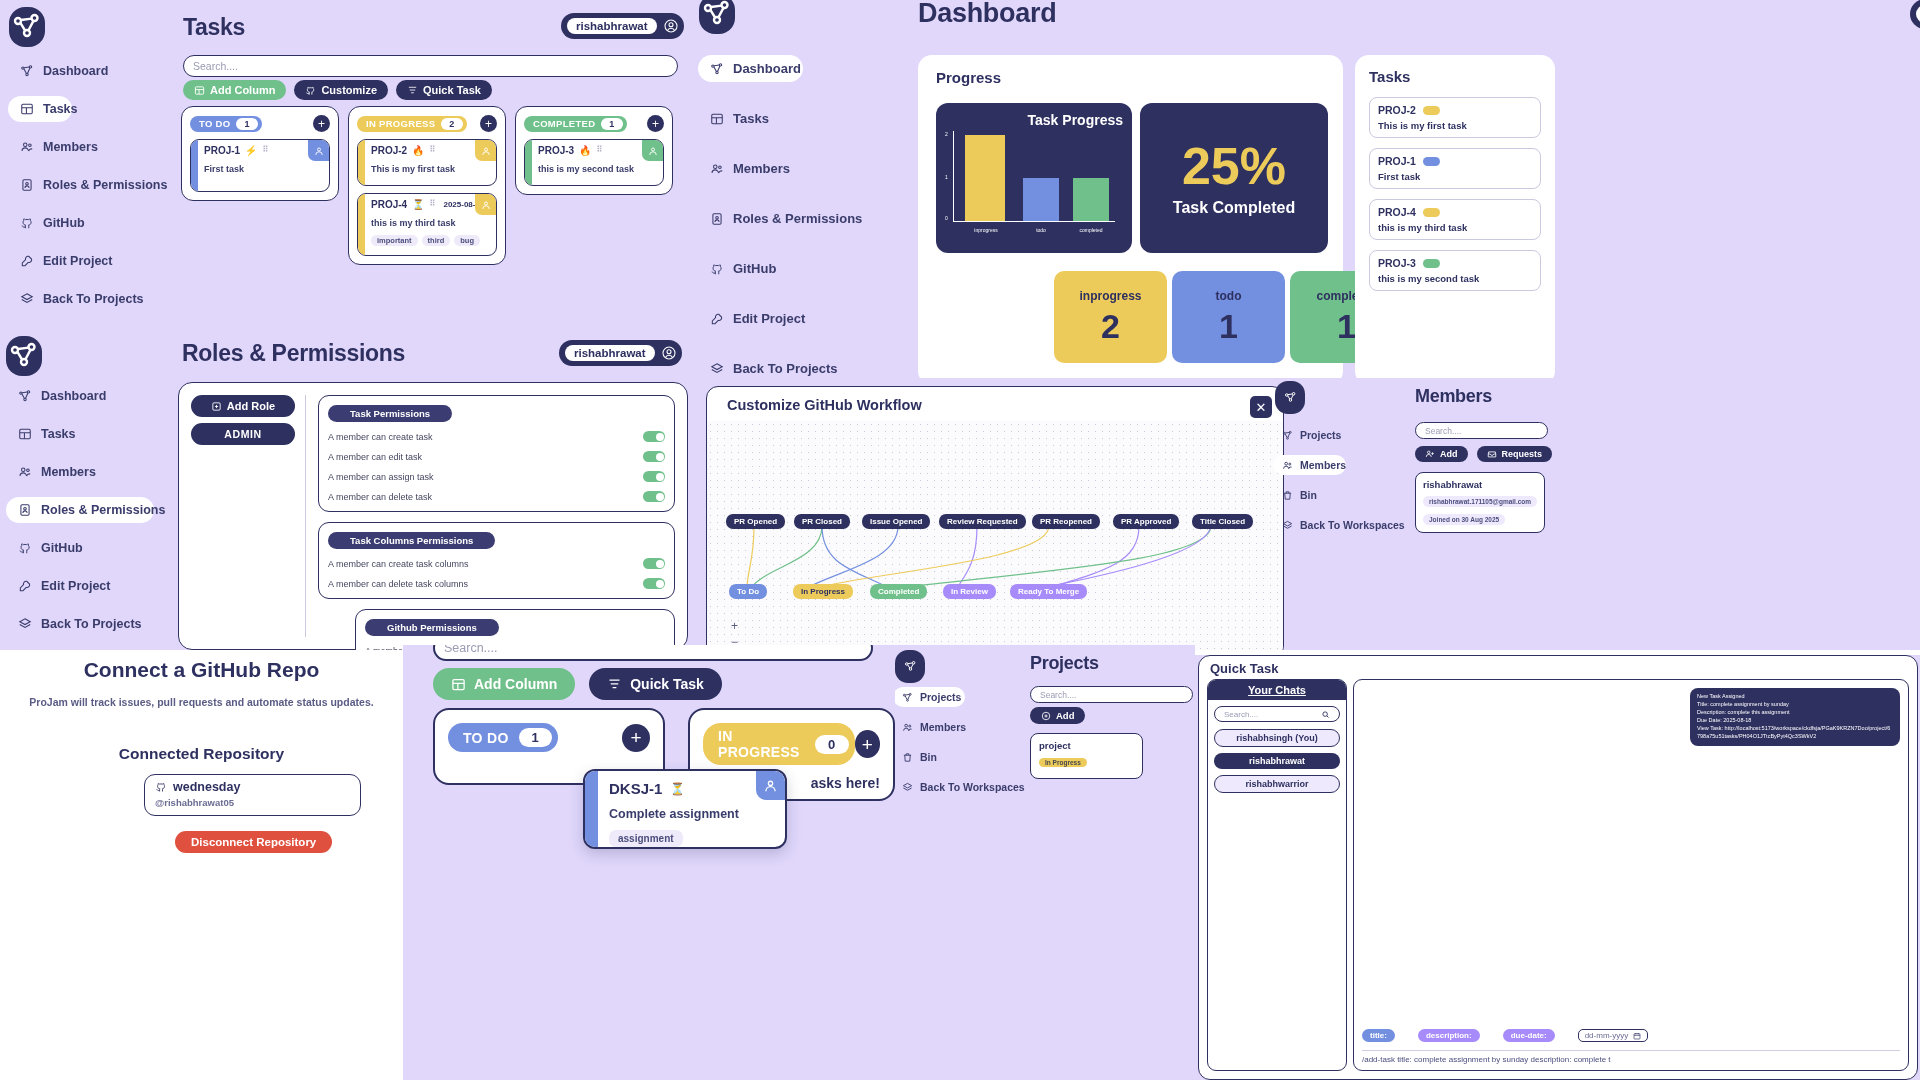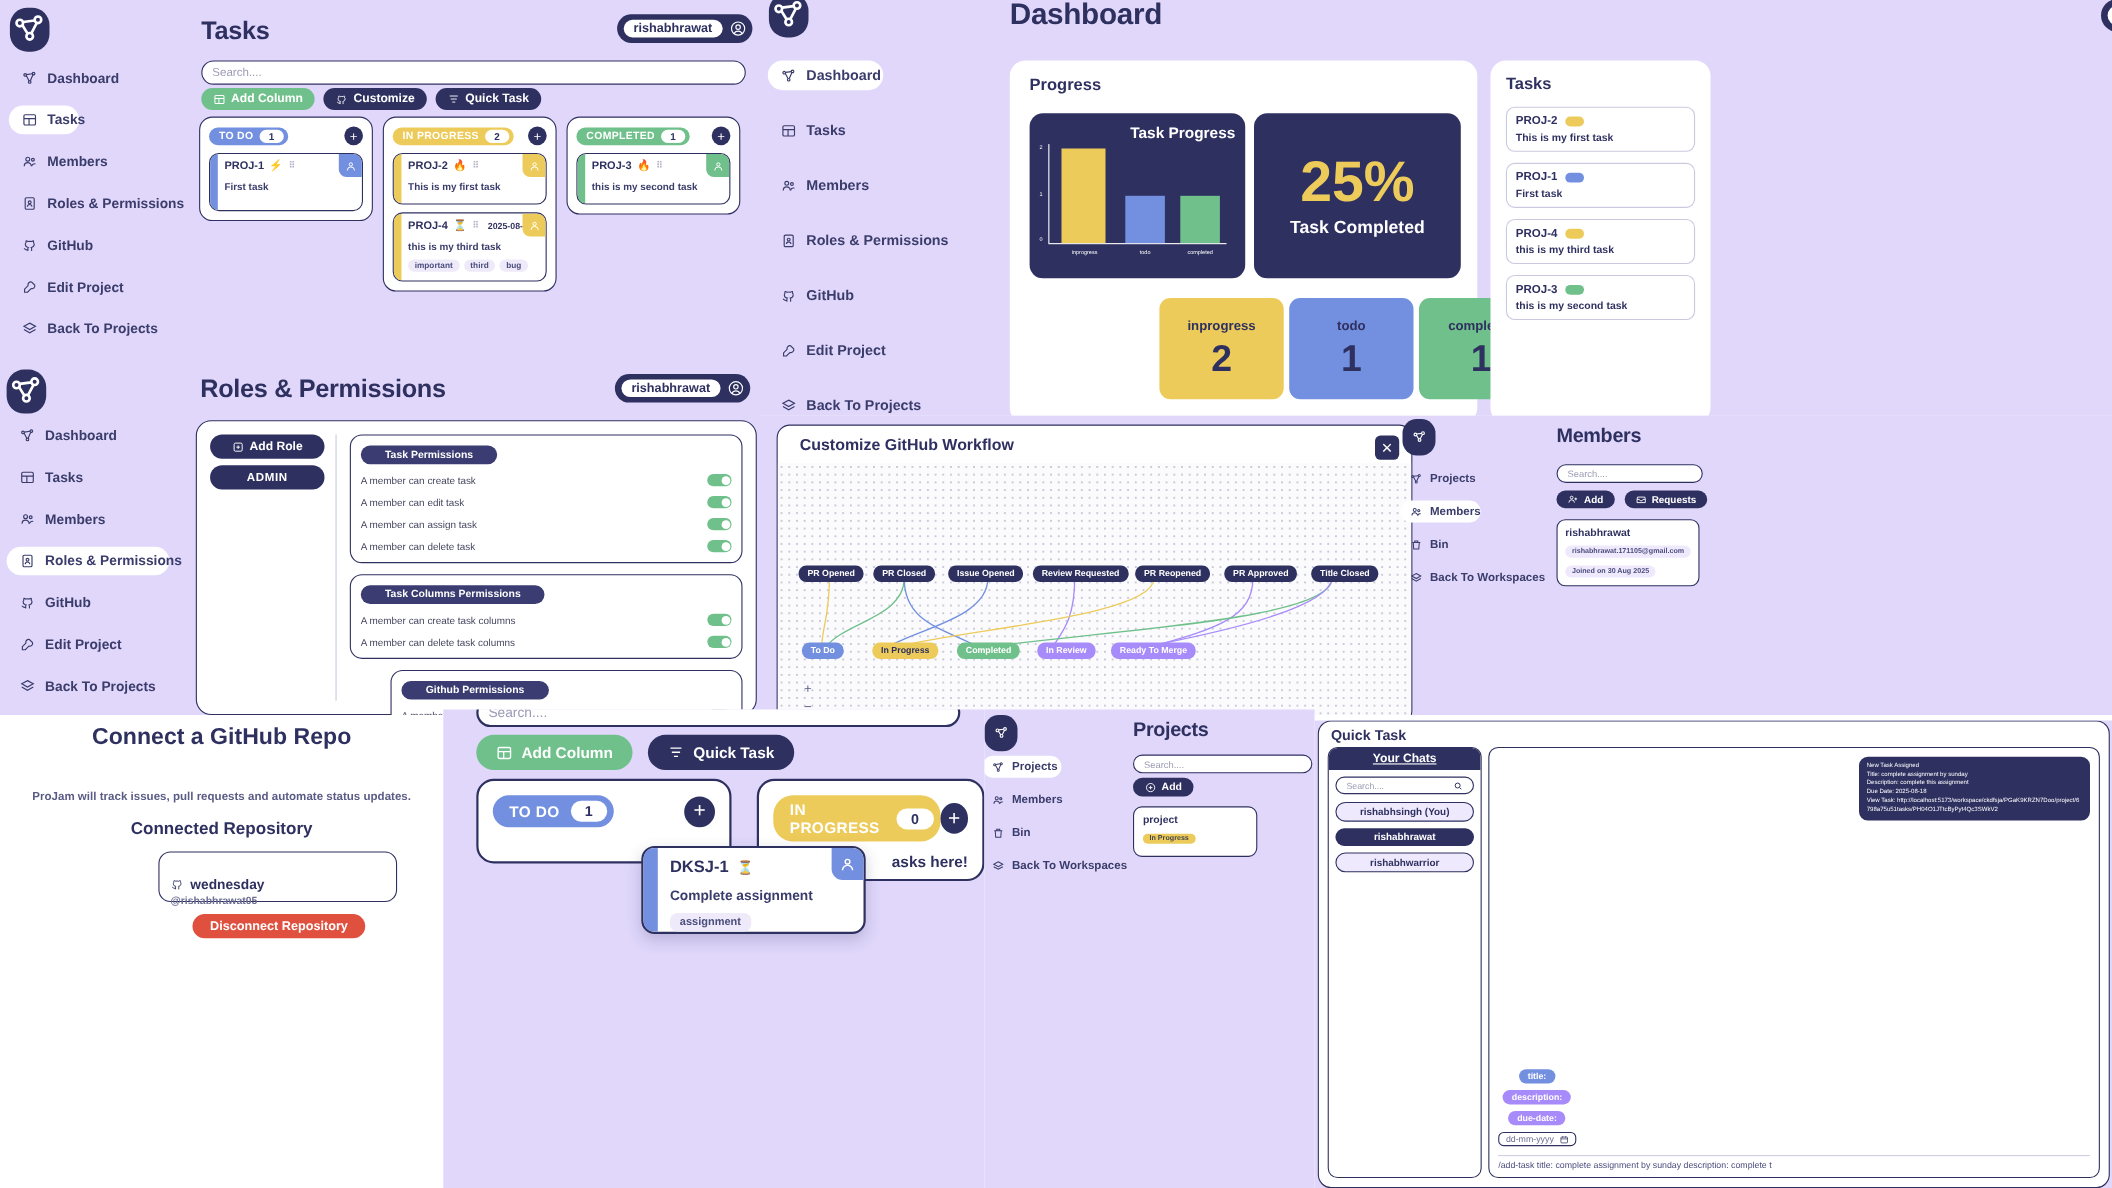--- a/index.html
+++ b/index.html
@@ -770,24 +770,24 @@
     <div style="margin-top:10px;width:130px;background:#fff;border:1.2px solid #2e3060;border-radius:8px;padding:6px 7px;">
       <div style="font-size:9.5px;font-weight:800;">rishabhrawat</div>
       <div style="margin-top:4px;display:inline-block;background:#efe9fd;border-radius:8px;padding:2px 6px;font-size:6.5px;font-weight:700;color:#4b4d7d;">rishabhrawat.171105@gmail.com</div>
       <div style="margin-top:4px;display:inline-block;background:#efe9fd;border-radius:8px;padding:2px 6px;font-size:6.5px;font-weight:700;color:#4b4d7d;">Joined on 30 Aug 2025</div>
     </div>
   </div>
 </div>
 
 <div class="panel" style="left:0;top:650px;width:403px;height:430px;background:#fff;">
   <div style="position:absolute;left:0;right:0;top:8px;text-align:center;font-size:21px;font-weight:800;">Connect a GitHub Repo</div>
-  <div style="position:absolute;left:0;right:0;top:46px;text-align:center;font-size:10.5px;color:#5a5c85;font-weight:600;margin-top:22px;">ProJam will track issues, pull requests and automate status updates.</div>
+  <div style="position:absolute;left:0;right:0;top:46px;text-align:center;font-size:10.5px;color:#5a5c85;font-weight:600;">ProJam will track issues, pull requests and automate status updates.</div>
   <div style="position:absolute;left:0;right:0;top:95px;text-align:center;font-size:15.5px;font-weight:800;">Connected Repository</div>
 
-  <div style="position:absolute;left:144px;top:124px;width:217px;height:42px;background:#fff;border:1.6px solid #2e3060;border-radius:11px;padding:22px 10px;">
+  <div style="position:absolute;left:144px;top:124px;width:217px;height:42px;background:#fff;border:1.6px solid #2e3060;border-radius:11px;padding:5px 10px;">
     <div style="display:flex;align-items:center;gap:6px;">
       <span style="display:flex">
           <svg width="12" height="12" viewBox="0 0 24 24" fill="none" stroke="#2e3060" stroke-width="1.7">
             <path d="M9 19c-4 1-4-2-6-2m12 4v-3.5c0-1 .1-1.4-.5-2 2.4-.3 4.5-1.2 4.5-5a3.9 3.9 0 0 0-1.1-2.7 3.6 3.6 0 0 0-.1-2.7s-.9-.3-3 1.1a10 10 0 0 0-5.4 0C7.3 4.8 6.4 5.1 6.4 5.1a3.6 3.6 0 0 0-.1 2.7A3.9 3.9 0 0 0 5.2 10.5c0 3.8 2.1 4.7 4.5 5-.4.4-.5.9-.5 1.5V21"></path>
           </svg>
         </span>
       <span style="font-size:12.5px;font-weight:800;">wednesday</span>
     </div>
     <div style="font-size:9.5px;color:#6a6c92;margin-top:3px;font-weight:600;">@rishabhrawat05</div>
   </div>
@@ -958,21 +958,21 @@
       </div>
     </div>
 
     <div style="position:absolute;left:154px;top:23px;right:8px;bottom:8px;border:1.2px solid #2e3060;border-radius:9px;background:#fff;overflow:hidden;">
       <div style="position:absolute;right:8px;top:8px;width:210px;background:#2e3060;color:#fff;border-radius:8px;padding:5px 7px;font-size:5.5px;line-height:1.45;white-space:pre-wrap;word-break:break-all;">New Task Assigned
 Title: complete assignment by sunday
 Description: complete this assignment
 Due Date: 2025-08-18
 View Task: http://localhost:5173/workspace/ckdfsja/PGaK9KRZN7Doo/project/6798a75u51tasks/PH04O1JTtcByPyt4Qc3SWkV2</div>
 
-      <div style="position:absolute;left:8px;bottom:28px;display:flex;gap:6px;align-items:center;flex-direction:column;">
+      <div style="position:absolute;left:8px;bottom:28px;display:flex;gap:23px;align-items:center;">
         <span style="background:#7390e0;color:#fff;border-radius:8px;padding:2px 8px;font-size:8px;font-weight:700;">title:</span>
         <span style="background:#a78bfa;color:#fff;border-radius:8px;padding:2px 8px;font-size:8px;font-weight:700;">description:</span>
         <span style="background:#a78bfa;color:#fff;border-radius:8px;padding:2px 8px;font-size:8px;font-weight:700;">due-date:</span>
         <span style="border:1px solid #2e3060;border-radius:5px;padding:1px 6px;font-size:8px;color:#6a6c92;display:inline-flex;align-items:center;gap:5px;">
           <span>dd-mm-yyyy</span>
           <span style="display:flex">
               <svg width="8" height="8" viewBox="0 0 24 24" fill="none" stroke="#2e3060" stroke-width="2">
                 <rect x="3" y="5" width="18" height="16" rx="2"></rect>
                 <path d="M3 10h18M8 3v4M16 3v4"></path>
               </svg>

